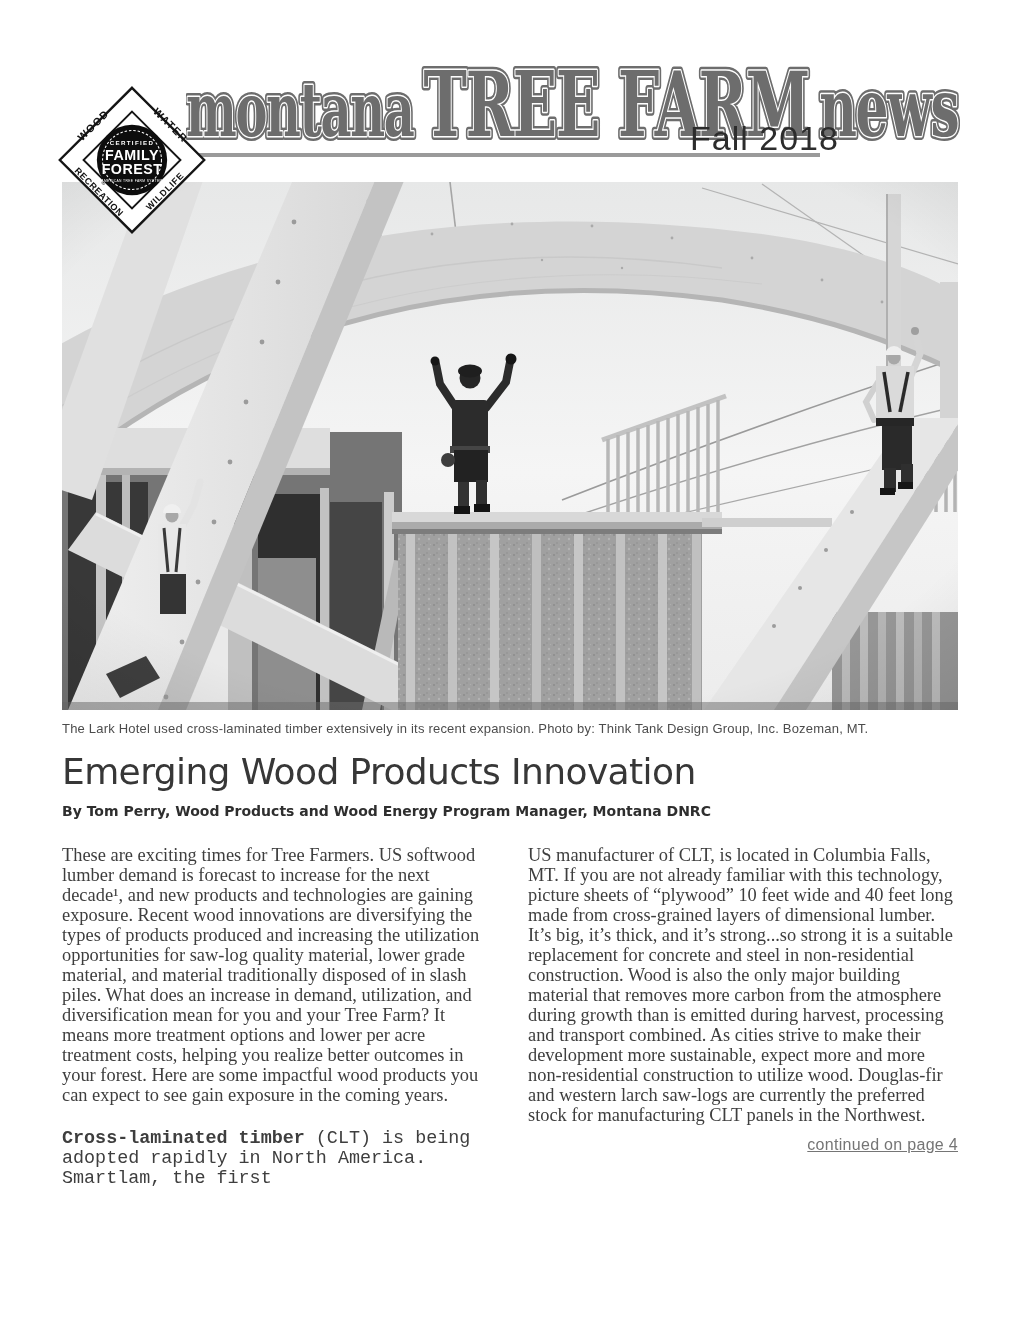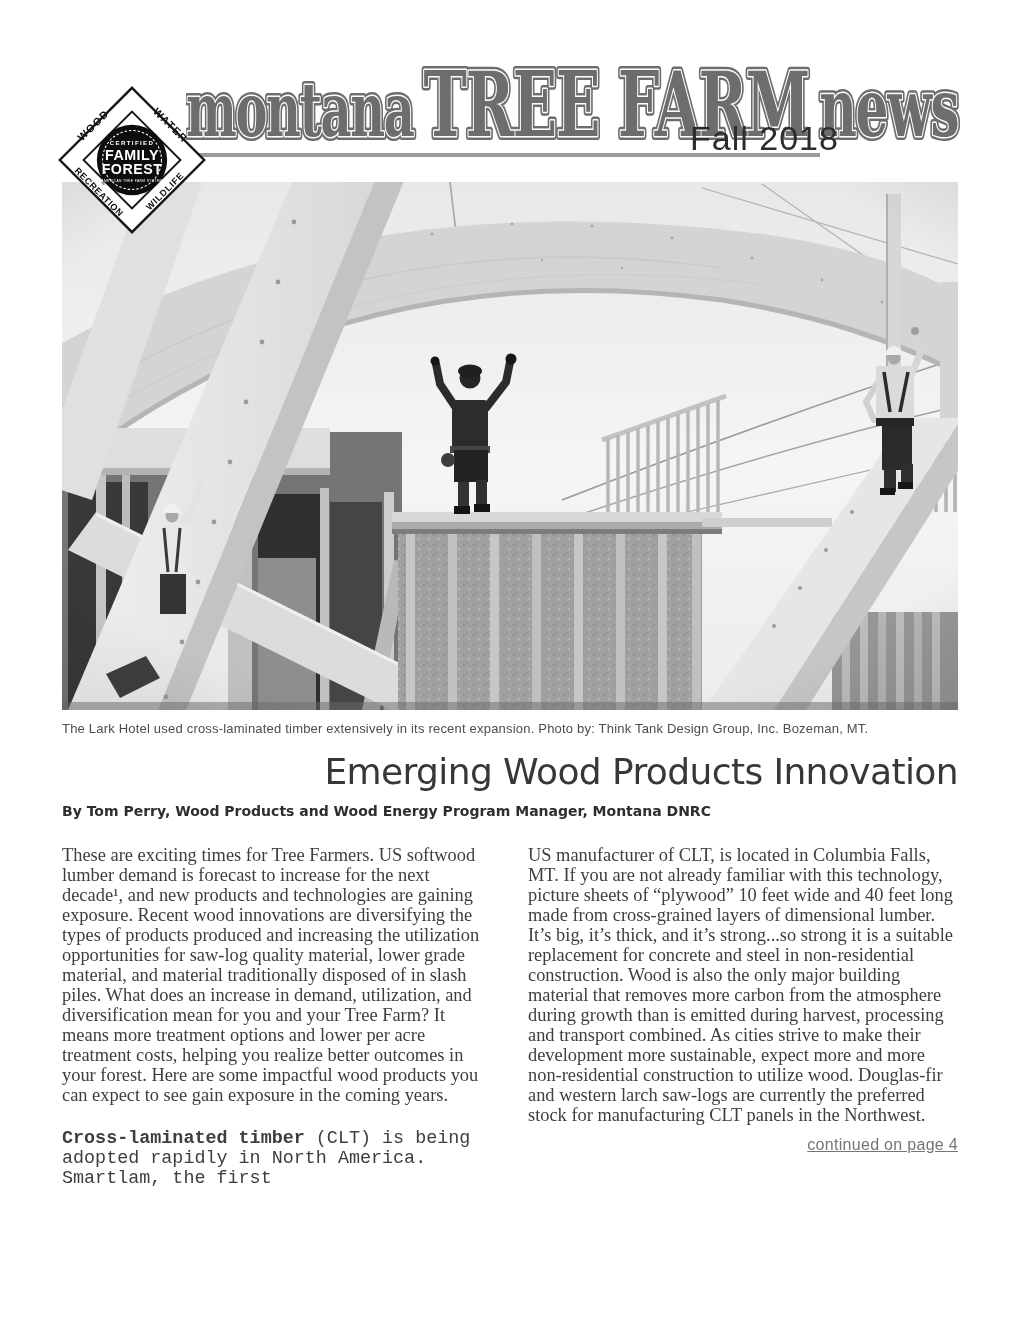--- a/index.html
+++ b/index.html
@@ -15,21 +15,21 @@
 
   
   .photo-wrap{position:absolute;left:62px;top:182px;width:896px;height:528px;background:#ededed;}
   .photo-wrap svg{display:block;width:896px;height:528px;}
   .caption{position:absolute;left:62px;top:721px;width:896px;font-size:13px;color:#4c4c4c;
            letter-spacing:0.2px;font-family:"Liberation Sans",sans-serif;}
 
   
   .article{position:absolute;left:62px;top:750px;width:896px;}
   .article-title{margin:0;font-family:"DejaVu Sans","Liberation Sans",sans-serif;font-weight:500;
-                 font-size:36px;line-height:44px;letter-spacing:-0.6px;color:#373737;text-align:right;}
+                 font-size:36px;line-height:44px;letter-spacing:-0.6px;color:#373737;}
   .byline{margin-top:9px;font-family:"DejaVu Sans","Liberation Sans",sans-serif;font-weight:bold;
           font-size:14px;color:#2e2e2e;}
   .columns{display:flex;gap:46px;margin-top:26px;font-family:"Liberation Serif",serif;
            font-size:18.4px;line-height:20px;color:#3e3e3e;}
   .col-left{width:420px;}
   .col-right{width:430px;}
   .para{margin:0;}
   .para + .para{margin-top:24px;font-family:Liberation Mono, monospace;}
   .lead-bold{font-weight:bold;}
   .continued{text-align:right;margin-top:10px;font-family:"Liberation Sans",sans-serif;

